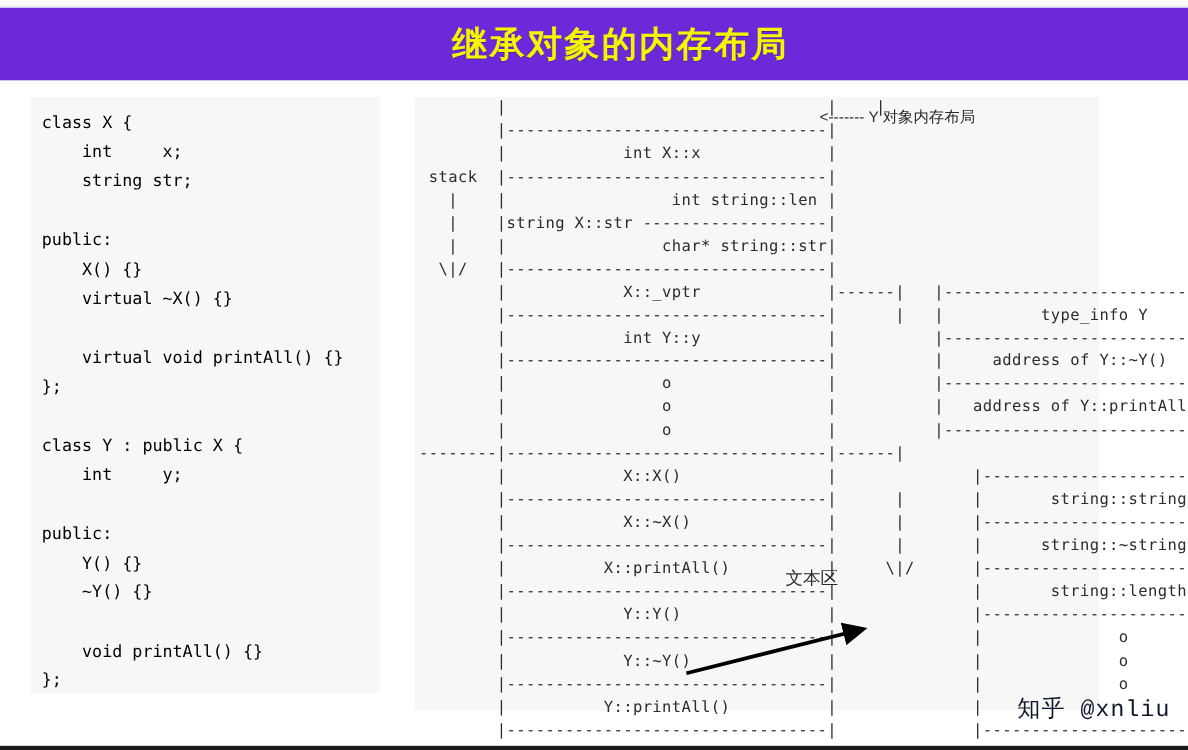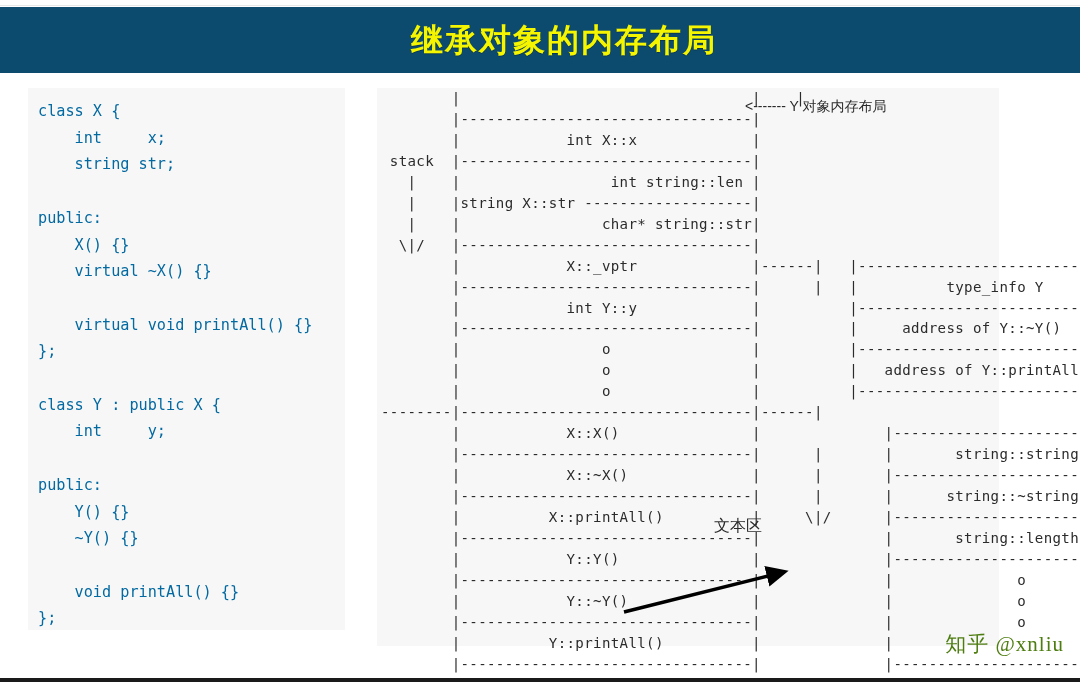--- a/index.html
+++ b/index.html
@@ -20,21 +20,21 @@
   .top-strip {
     position: absolute; left: 0; top: 0;
     width: 1080px; height: 6px;
     background: #fdfdfd;
     border-bottom: 1px solid #e6e6e6;
   }
   
   .header {
     position: absolute; left: 0; top: 7px;
     width: 1080px; height: 66px;
-    background: #0c4a6e;
+    background: #6d28d9;
     display: flex; align-items: center; justify-content: center; padding-left: 48px;
   }
   .header-title {
     color: #f5f500;
     font-family: "DejaVu Sans", sans-serif;
     font-size: 32px;
     font-weight: 700;
     letter-spacing: 2px;
     line-height: 1;
     text-shadow: 0 1px 0 rgba(0,0,0,0.25);
@@ -45,21 +45,21 @@
     left: 28px; top: 88px;
     width: 317px; height: 542px;
     background: #f7f7f7;
     padding: 10px 12px 8px 10px;
   }
   .code-panel pre {
     margin: 0;
     font-family: "DejaVu Sans Mono", monospace;
     font-size: 15.2px;
     line-height: 26.7px;
-    color: #0369a1;
+    color: #000000;
     white-space: pre;
     letter-spacing: 0px;
   }
   
   .diagram-panel {
     position: absolute;
     left: 377px; top: 88px;
     width: 622px; height: 558px;
     background: #f7f7f7;
   }
@@ -100,23 +100,23 @@
     position: absolute;
     left: 616px; top: 548px;
     width: 210px; height: 100px;
     z-index: 7;
     pointer-events: none;
   }
   
   .watermark {
     position: absolute;
     right: 16px; bottom: 24px;
-    font-family: Liberation Serif, serif;
+    font-family: Liberation Mono, monospace;
     font-size: 21px;
-    color: #4d7c0f;
+    color: #0f172a;
     letter-spacing: 1px;
     z-index: 9;
   }
   
   .bottom-rule {
     position: absolute; left: 0; bottom: 0;
     width: 1080px; height: 4px;
     background: #1a1a1a;
   }
 </style>

